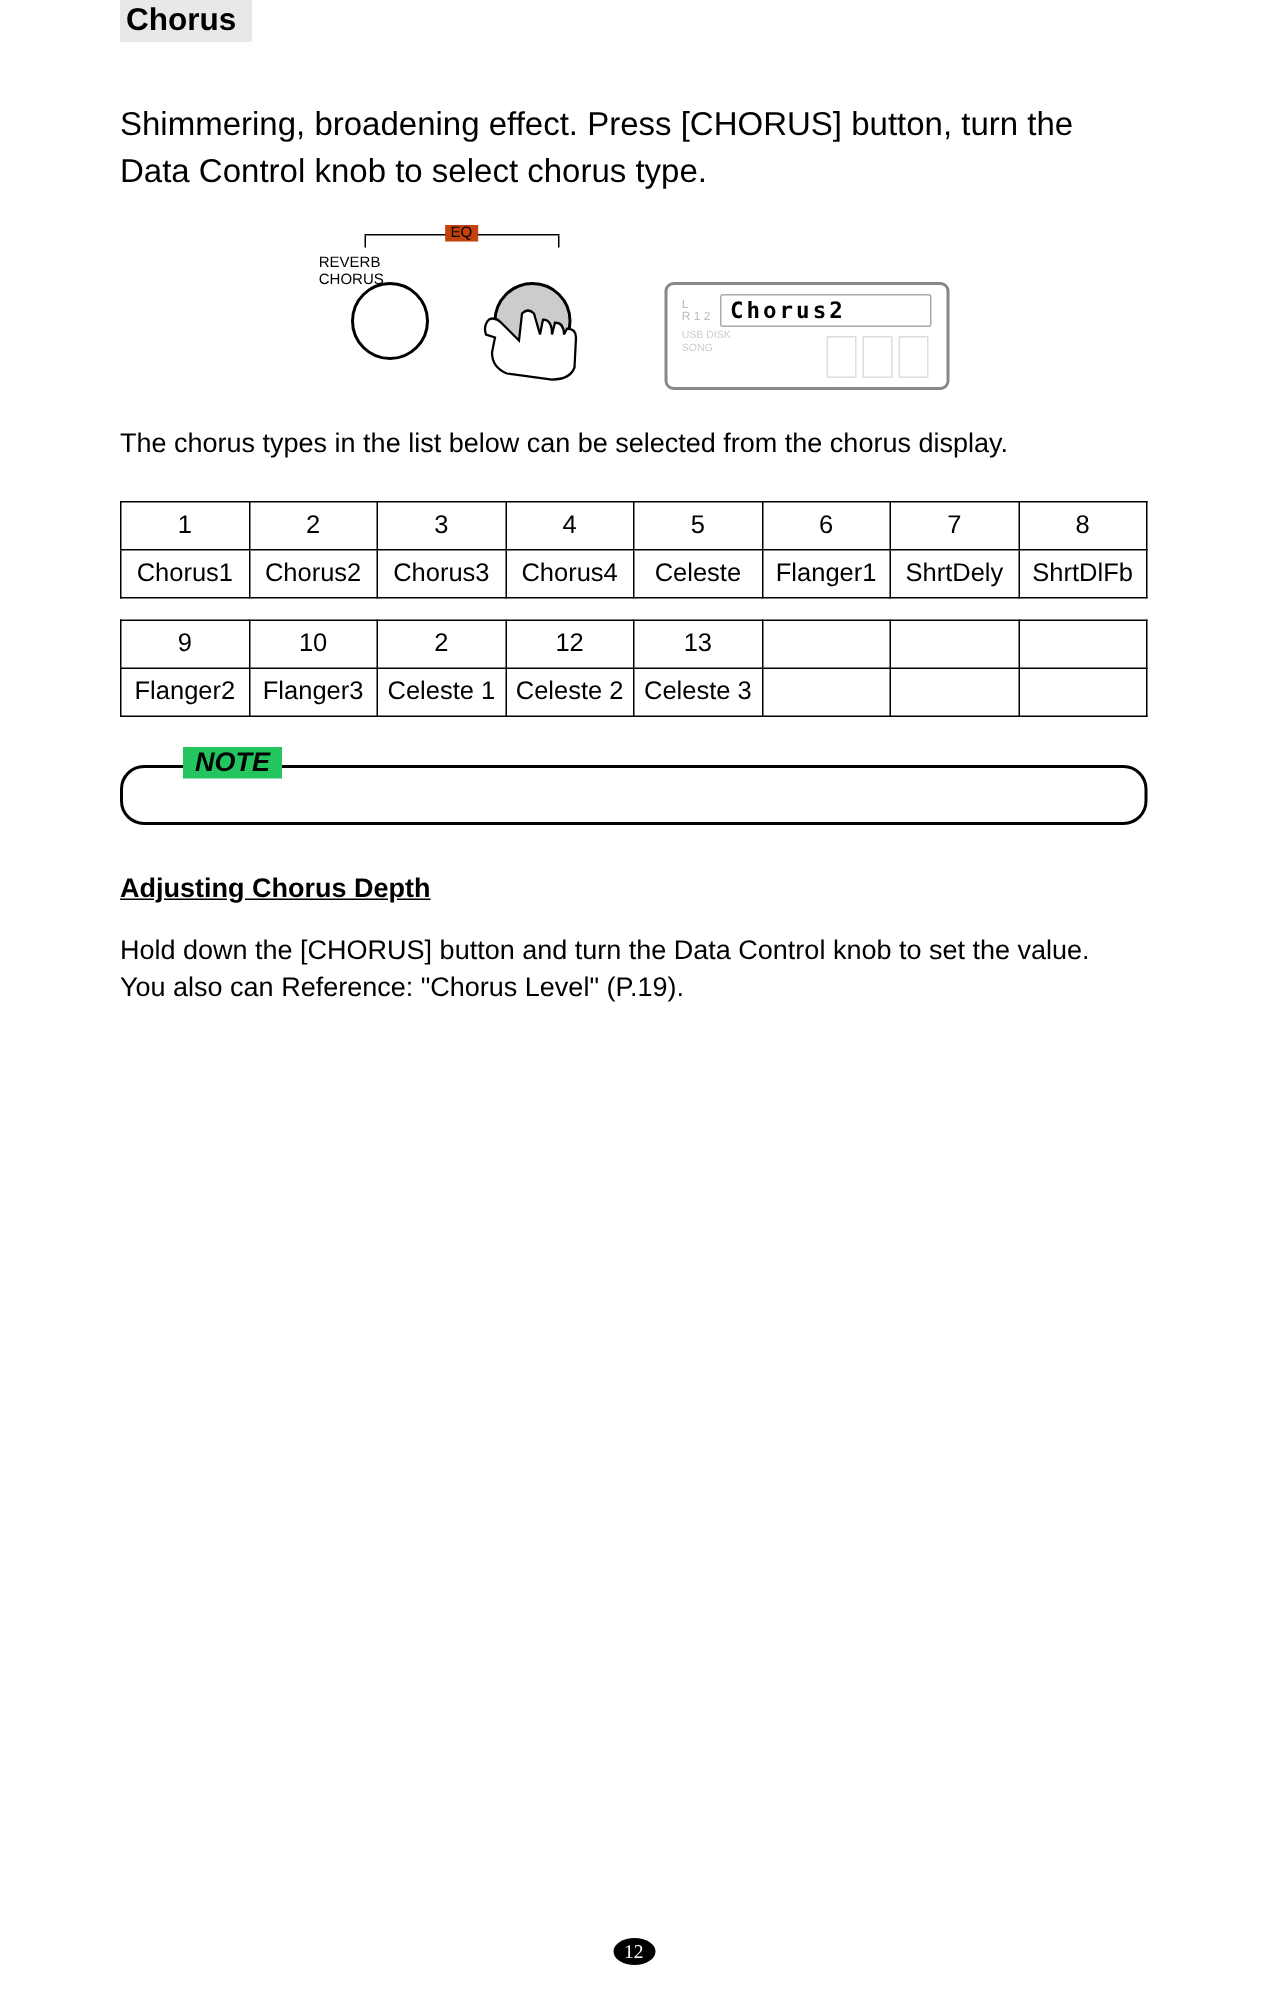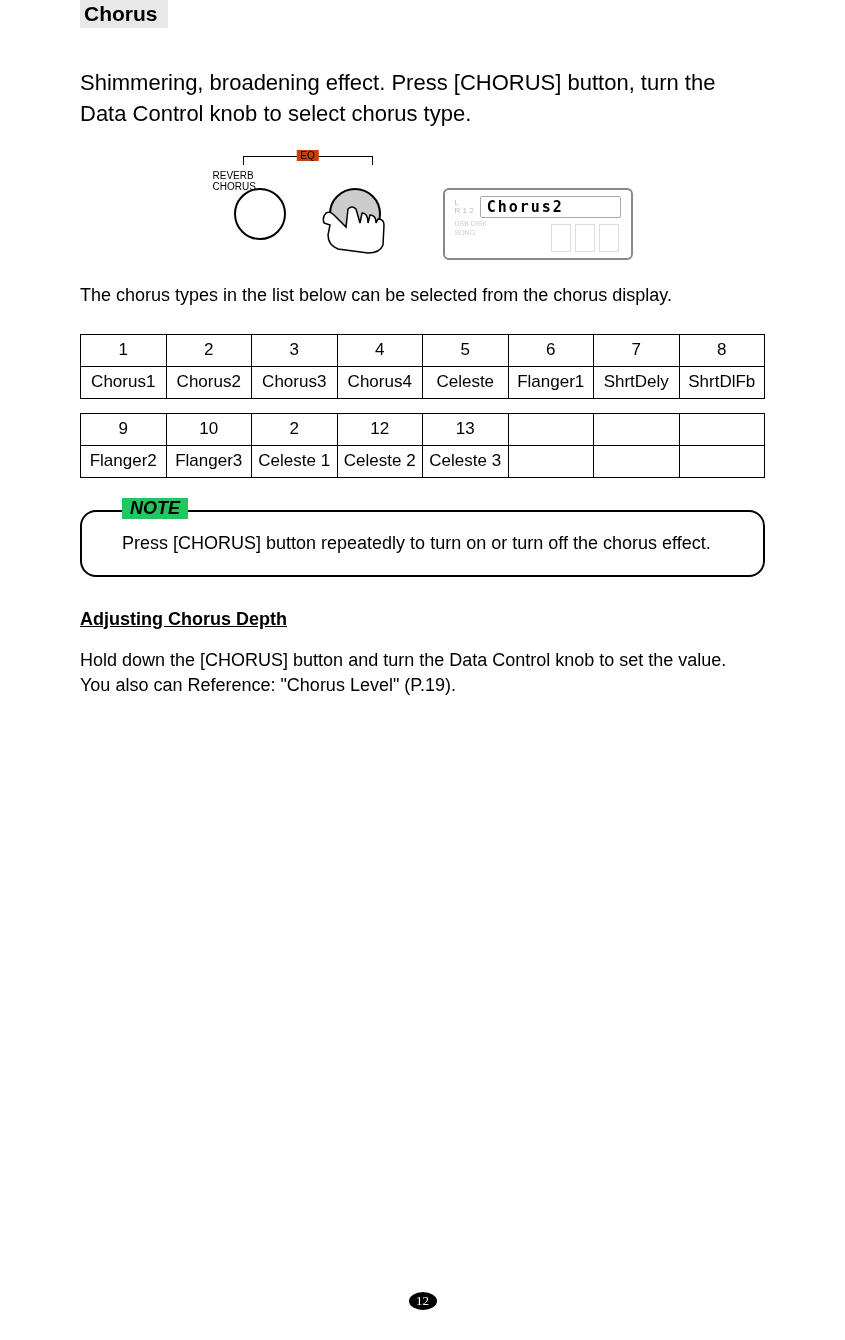--- a/index.html
+++ b/index.html
@@ -294,21 +294,20 @@
     <td>Celeste 3</td>
     <td></td>
     <td></td>
     <td></td>
   </tr>
 </tbody>
   </table>
 
 <div class="note-box">
   <div class="note-label">NOTE</div>
-  <p>Press [CHORUS] button repeatedly to turn on or turn off the chorus effect.</p>
 </div>
 
 <div class="subheading">Adjusting Chorus Depth</div>
 
 <p class="body-text">Hold down the [CHORUS] button and turn the Data Control knob to set the value.</p>
 <p class="body-text">You also can Reference: "Chorus Level" (P.19).</p>
 
 <div class="page-num">
   <div class="page-num-bg">12</div>
 </div>

